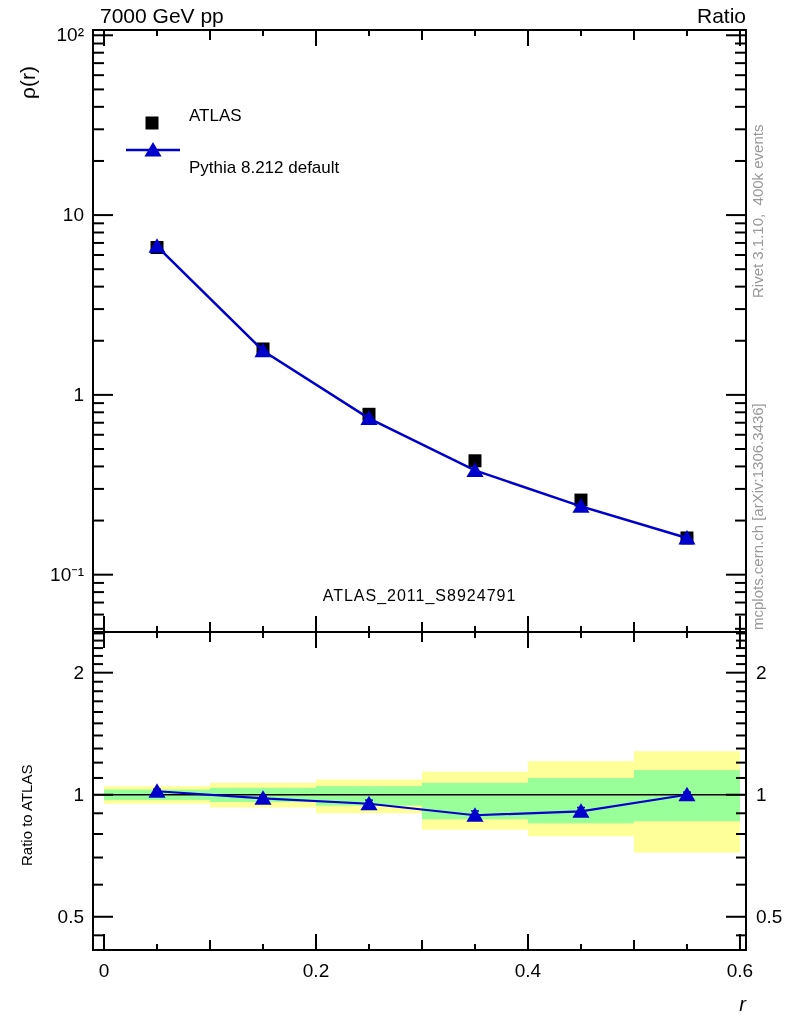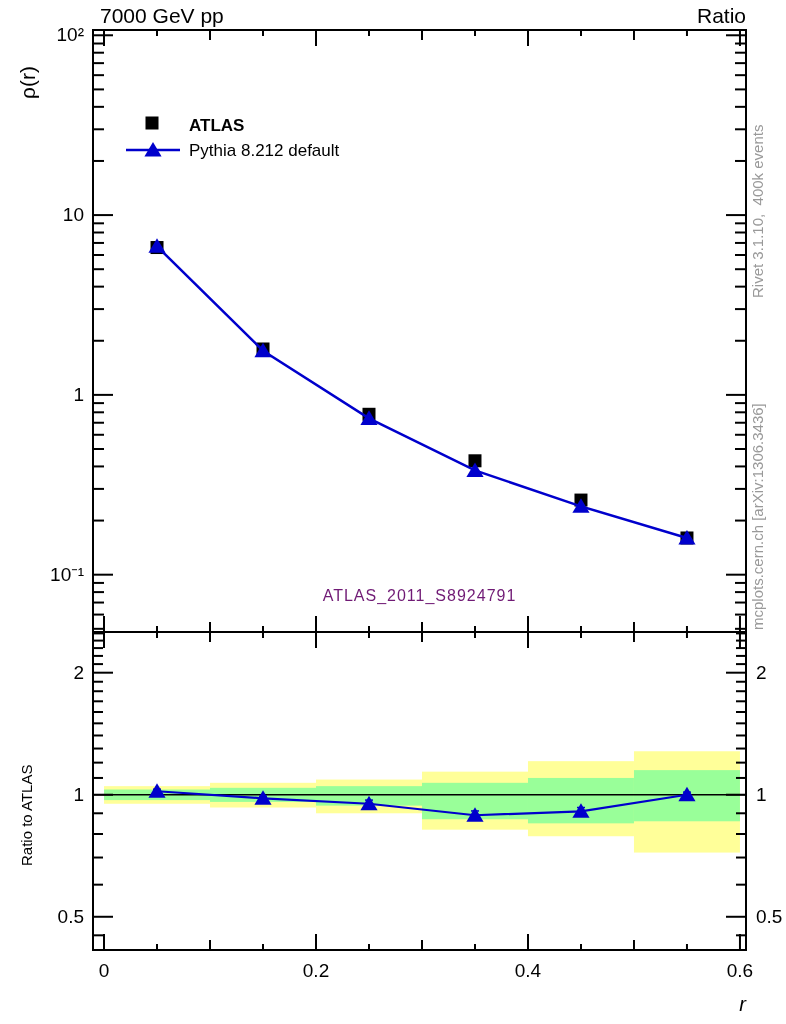--- a/index.html
+++ b/index.html
@@ -4,21 +4,21 @@
 <style>
   html,body{margin:0;padding:0;background:#ffffff;}
   body{width:786px;height:1024px;position:relative;font-family:"Liberation Sans",sans-serif;color:#000;}
   #plot{position:absolute;left:0;top:0;}
   .abs{position:absolute;white-space:pre;text-align:center;}
   .title{font-size:21px;top:4px;}
   .rot{position:absolute;transform:rotate(-90deg);transform-origin:0 0;white-space:pre;}
   .gray{color:#999999;}
   .legend-label{position:absolute;font-size:17px;}
   .watermark{position:absolute;left:93px;width:653px;text-align:center;top:587px;
-             font-size:16px;color:#701a75;letter-spacing:1px;}
+             font-size:16px;color:#000000;letter-spacing:1px;}
   .xlab{right:40px;top:993px;font-size:20px;font-style:italic;}
 </style>
 </head>
 <body>
 
 <svg id="plot" width="786" height="1024">
     <g>
       <rect x="104.02288589514689" y="786.1396533511831" width="105.98928745333552" height="17.621222723256096" fill="#ffff99"></rect>
       <rect x="104.02288589514689" y="789.5256285831433" width="105.98928745333552" height="10.567088028744593" fill="#99ff99"></rect>
       <rect x="210.0121733484824" y="782.8175682716744" width="105.98928745333546" height="24.689519039036213" fill="#ffff99"></rect>
@@ -268,18 +268,18 @@
 
 <div class="abs title" style="left:100px;">7000 GeV pp</div>
 <div class="abs title" style="right:40px;">Ratio</div>
 
 <div class="rot" style="left:16px;top:99px;font-size:21px;">ρ(r)</div>
 <div class="rot" style="left:18px;top:866px;font-size:15px;">Ratio to ATLAS</div>
 
 <div class="rot gray" style="left:749px;top:298px;font-size:15px;">Rivet 3.1.10,  400k events</div>
 <div class="rot gray" style="left:749px;top:630px;font-size:15px;">mcplots.cern.ch [arXiv:1306.3436]</div>
 
-<div class="legend-label" style="left:189px;top:116px;font-weight:bold;">ATLAS</div>
-<div class="legend-label" style="left:189px;top:141px;">Pythia 8.212 default</div>
+<div class="legend-label" style="left:189px;top:106px;">ATLAS</div>
+<div class="legend-label" style="left:189px;top:158px;">Pythia 8.212 default</div>
 
 <div class="watermark">ATLAS_2011_S8924791</div>
 
 <div class="abs xlab">r</div>
 
 </body></html>

